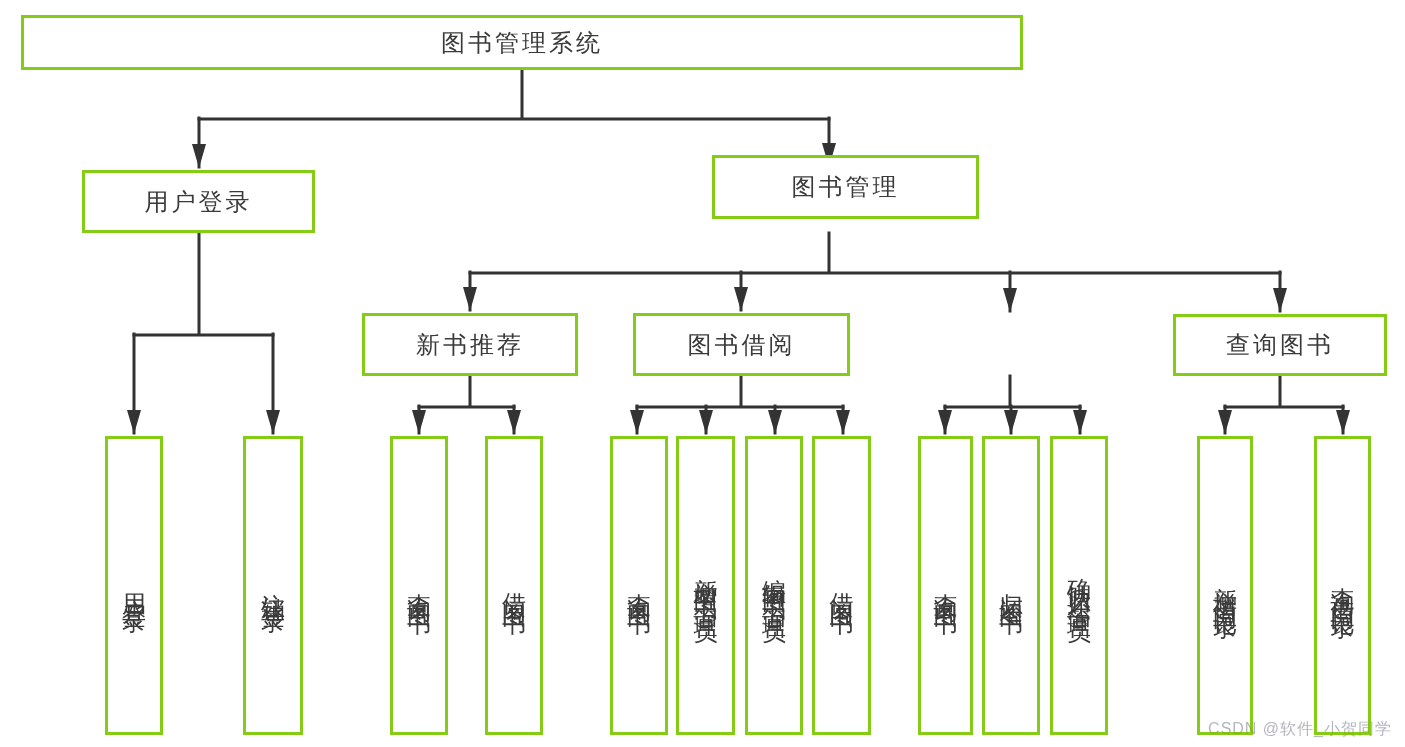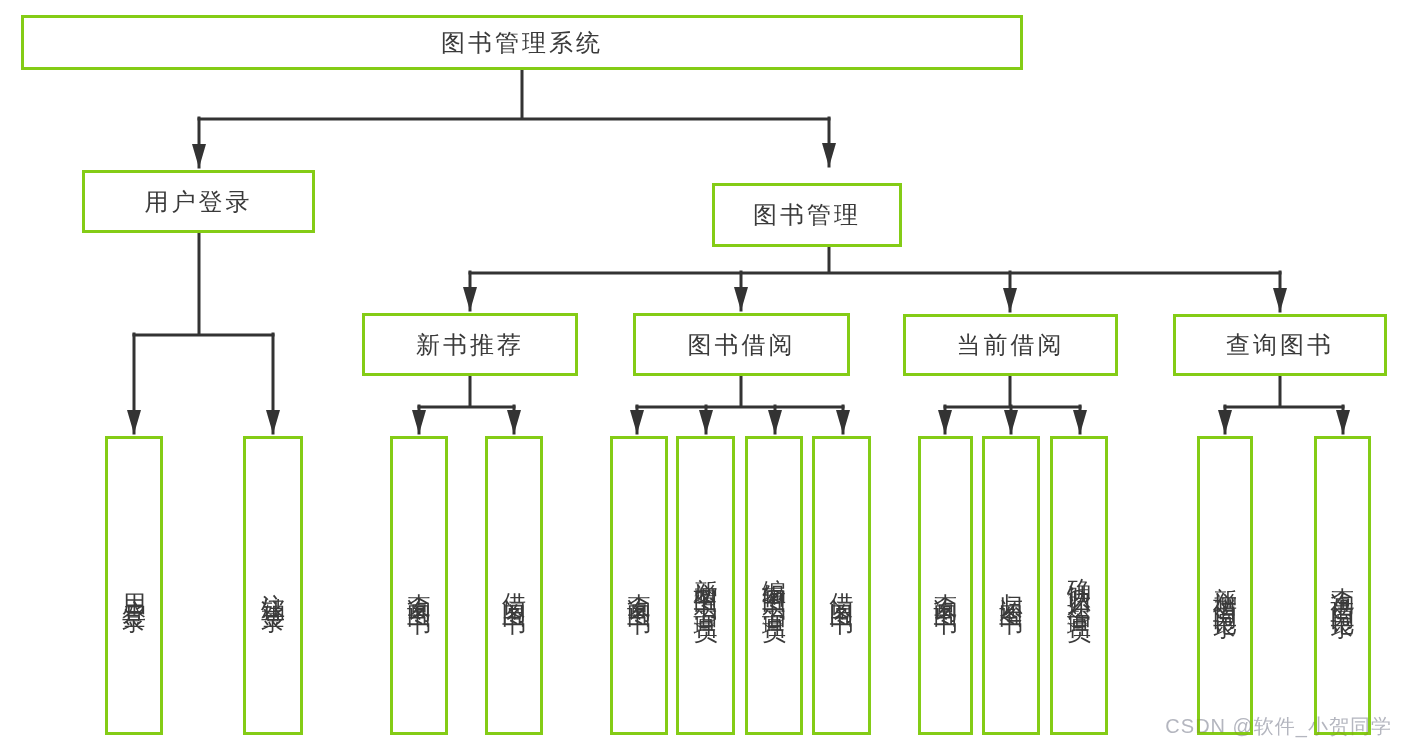--- a/index.html
+++ b/index.html
@@ -37,21 +37,21 @@
     writing-mode:vertical-rl;
     text-orientation:mixed;
     font-size:24px;
     letter-spacing:6px;
     line-height:1;
     white-space:nowrap;
   }
   
   .n-root   { left:21px;   top:15px;  width:1002px; height:55px; }
   .n-login  { left:82px;   top:170px; width:233px;  height:63px; }
-  .n-mgmt   { left:712px;  top:183px; width:190px;  height:64px; }
+  .n-mgmt   { left:712px;  top:155px; width:267px;  height:64px; }
   .n-new    { left:362px;  top:313px; width:216px;  height:63px; }
   .n-borrow { left:633px;  top:313px; width:217px;  height:63px; }
   .n-cur    { left:903px;  top:314px; width:215px;  height:62px; }
   .n-rec    { left:1173px; top:314px; width:214px;  height:62px; }
   .leaf { top:436px; height:299px; }
   .lf0  { left:105px;  width:58px; }
   .lf1  { left:243px;  width:60px; }
   .lf2  { left:390px;  width:58px; }
   .lf3  { left:485px;  width:58px; }
   .lf4  { left:610px;  width:58px; }
@@ -60,21 +60,21 @@
   .lf7  { left:812px;  width:59px; }
   .lf8  { left:918px;  width:55px; }
   .lf9  { left:982px;  width:58px; }
   .lf10 { left:1050px; width:58px; }
   .lf11 { left:1197px; width:56px; }
   .lf12 { left:1314px; width:57px; }
   .watermark {
     position:absolute;
     right:13px;
     bottom:7px;
-    font-size:20px;
+    font-size:16px;
     letter-spacing:1px;
     color:#b4b6bf;
     mix-blend-mode:darken;
     white-space:nowrap;
     z-index:5;
   }
 </style>
 </head>
 <body>
 
@@ -147,23 +147,20 @@
   <div class="box n-mgmt">
     <span class="h-label">图书管理</span>
   </div>
 
   <div class="box n-new">
     <span class="h-label">新书推荐</span>
   </div>
   <div class="box n-borrow">
     <span class="h-label">图书借阅</span>
   </div>
-  <div class="box n-cur">
-    <span class="h-label">当前借阅</span>
-  </div>
   <div class="box n-rec">
     <span class="h-label">查询图书</span>
   </div>
 
   <div class="box leaf lf0">
     <span class="v-label">用户登录</span>
   </div>
   <div class="box leaf lf1">
     <span class="v-label">注销登录</span>
   </div>

